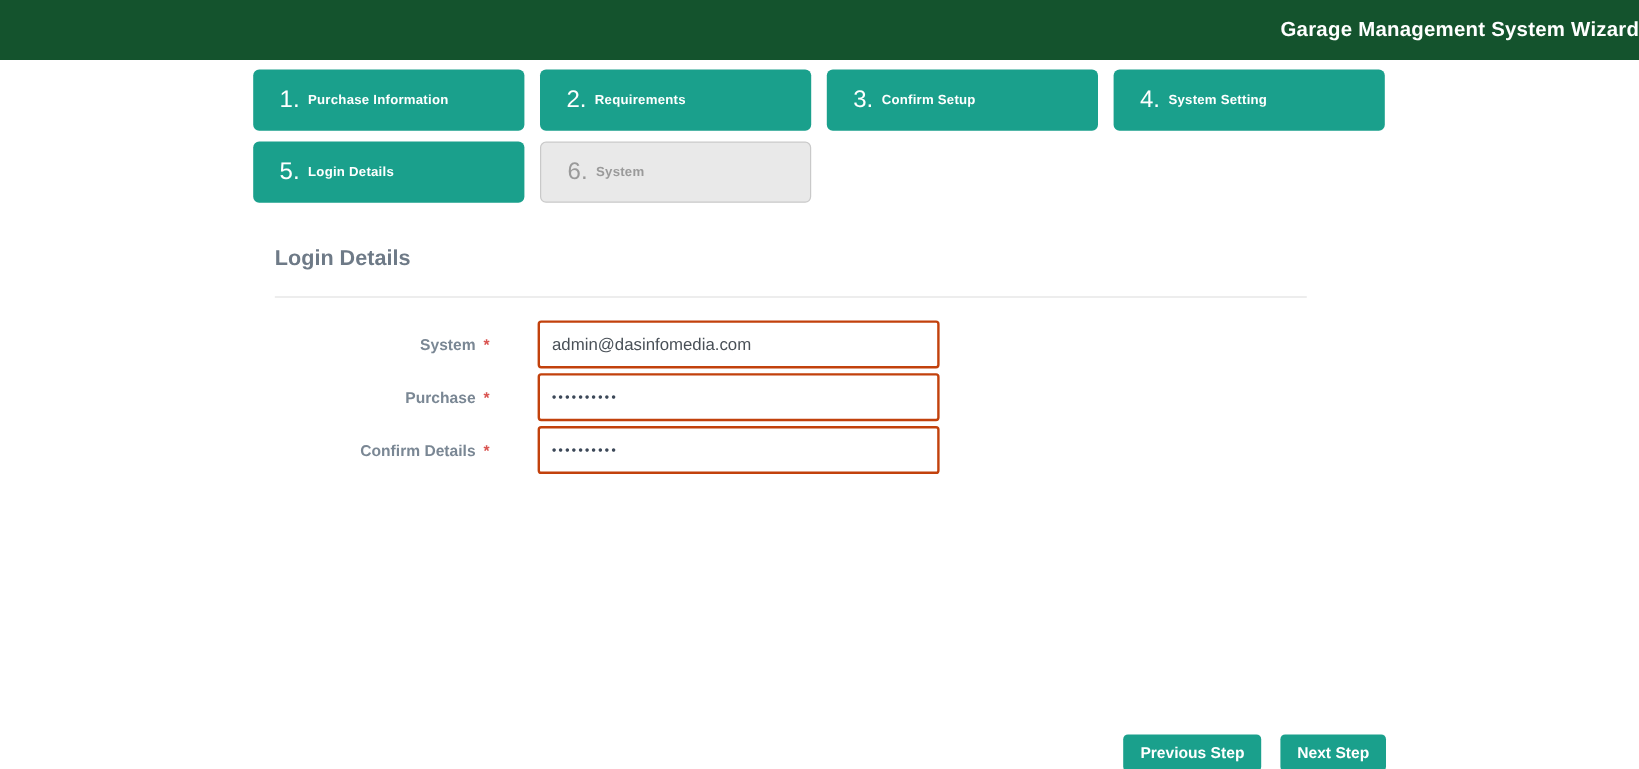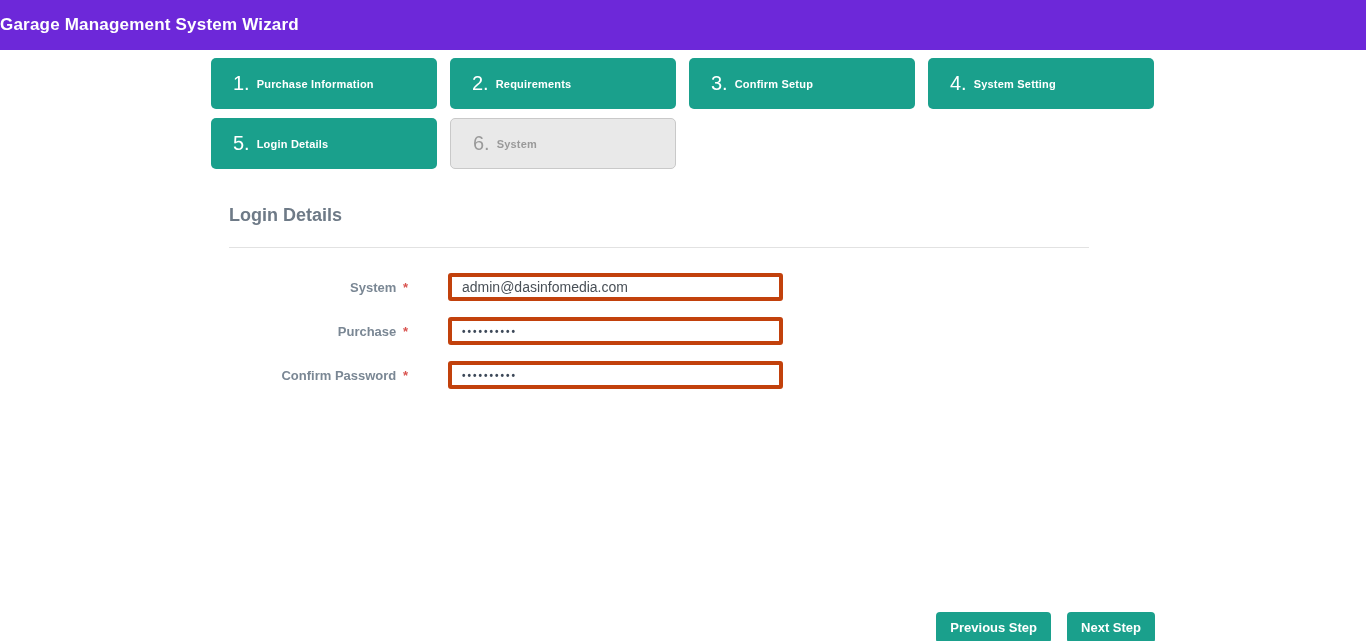--- a/index.html
+++ b/index.html
@@ -6,22 +6,22 @@
   html, body {
     width: 1366px; height: 641px;
     background: #ffffff;
     font-family: "Liberation Sans", sans-serif;
     overflow: hidden;
     position: relative;
   }
   
   .app-header {
     width: 100%; height: 50px;
-    background: #6d28d9;
-    display: flex; align-items: center; justify-content: flex-start;
+    background: #14532d;
+    display: flex; align-items: center; justify-content: flex-end;
   }
   .app-header .title {
     color: #ffffff; font-size: 17px; font-weight: bold; letter-spacing: .2px;
   }
   
   .steps {
     position: absolute; left: 211px; top: 58px; width: 960px;
     display: flex; flex-wrap: wrap; gap: 9px 13px;
   }
   .step {
@@ -60,22 +60,22 @@
     height: 32px; margin-bottom: 12px;
   }
   .form-label {
     width: 219px; padding-right: 40px;
     text-align: right;
     font-size: 13px; font-weight: bold; color: #7a8794;
     white-space: nowrap;
   }
   .form-label .req { color: #d9534f; margin-left: 3px; font-weight: bold; }
   .form-input {
-    width: 335px; height: 28px;
-    border: 4px solid #c2410c; border-radius: 3px;
+    width: 335px; height: 40px;
+    border: 2px solid #c2410c; border-radius: 3px;
     padding: 0 10px;
     font-size: 14px; color: #495057;
     font-family: "Liberation Sans", sans-serif;
     outline: none;
     background: #ffffff;
   }
   .form-input.masked {
     font-size: 10px; font-weight: bold; letter-spacing: 2px; color: #3c4858;
   }
   
@@ -142,21 +142,21 @@
     <div class="form-row">
       <label class="form-label">
         <span>Purchase</span>
         <span class="req">*</span>
       </label>
       <input type="text" class="form-input masked" value="••••••••••" style="">
     </div>
 
     <div class="form-row">
       <label class="form-label">
-        <span>Confirm Password</span>
+        <span>Confirm Details</span>
         <span class="req">*</span>
       </label>
       <input type="text" class="form-input masked" value="••••••••••" style="">
     </div>
   </div>
 </section>
 
 <div class="footer-actions">
   <button class="footer-btn">Previous Step</button>
   <button class="footer-btn">Next Step</button>

